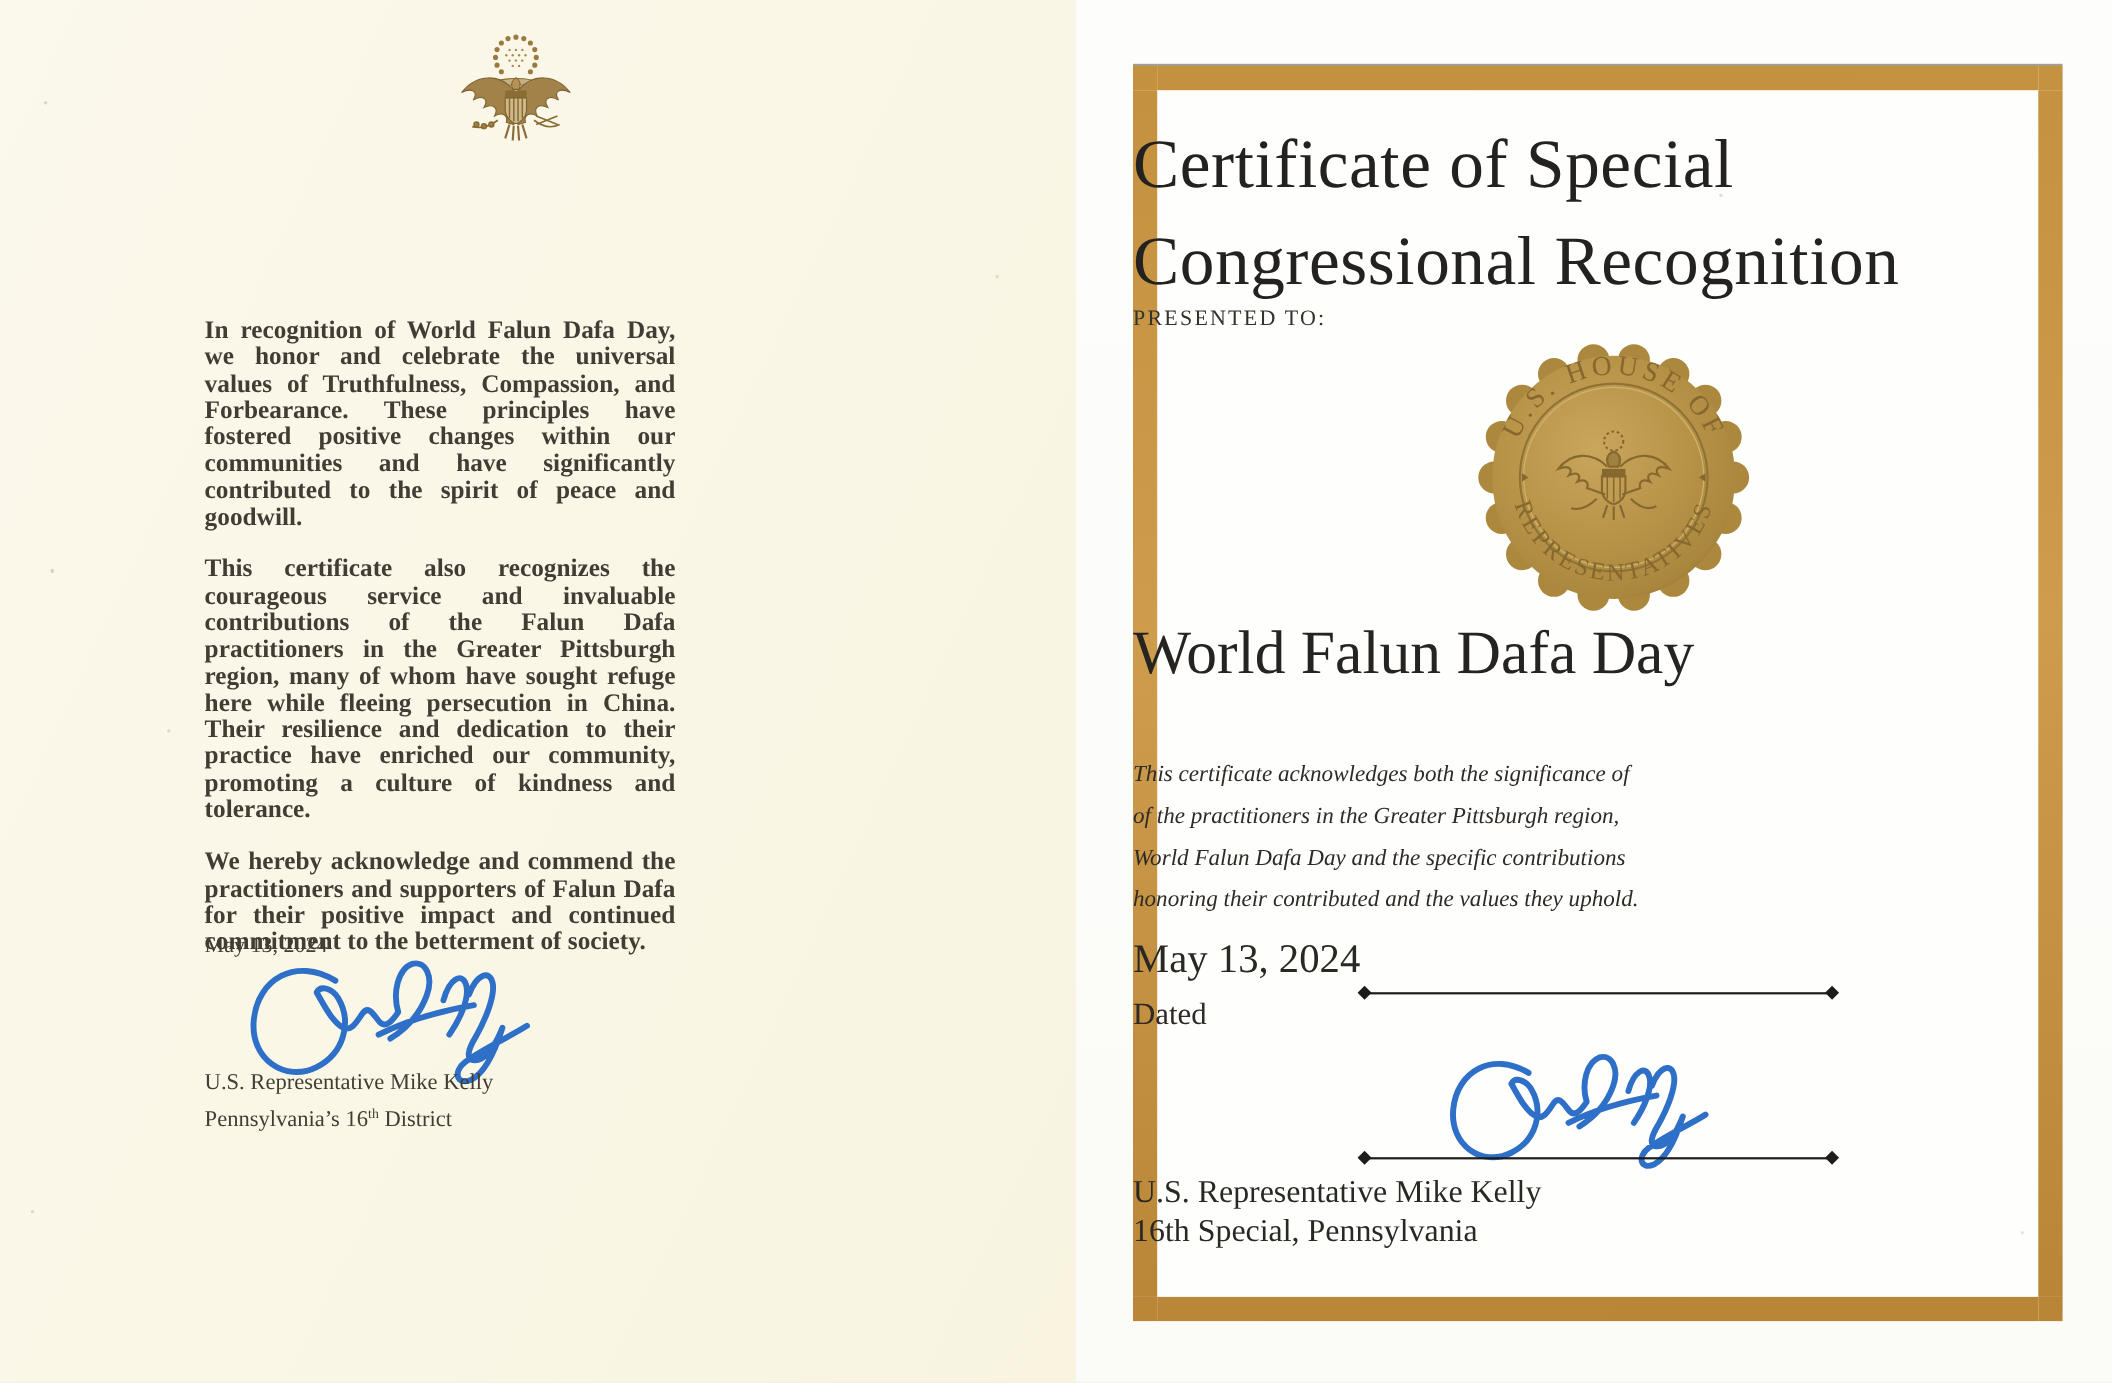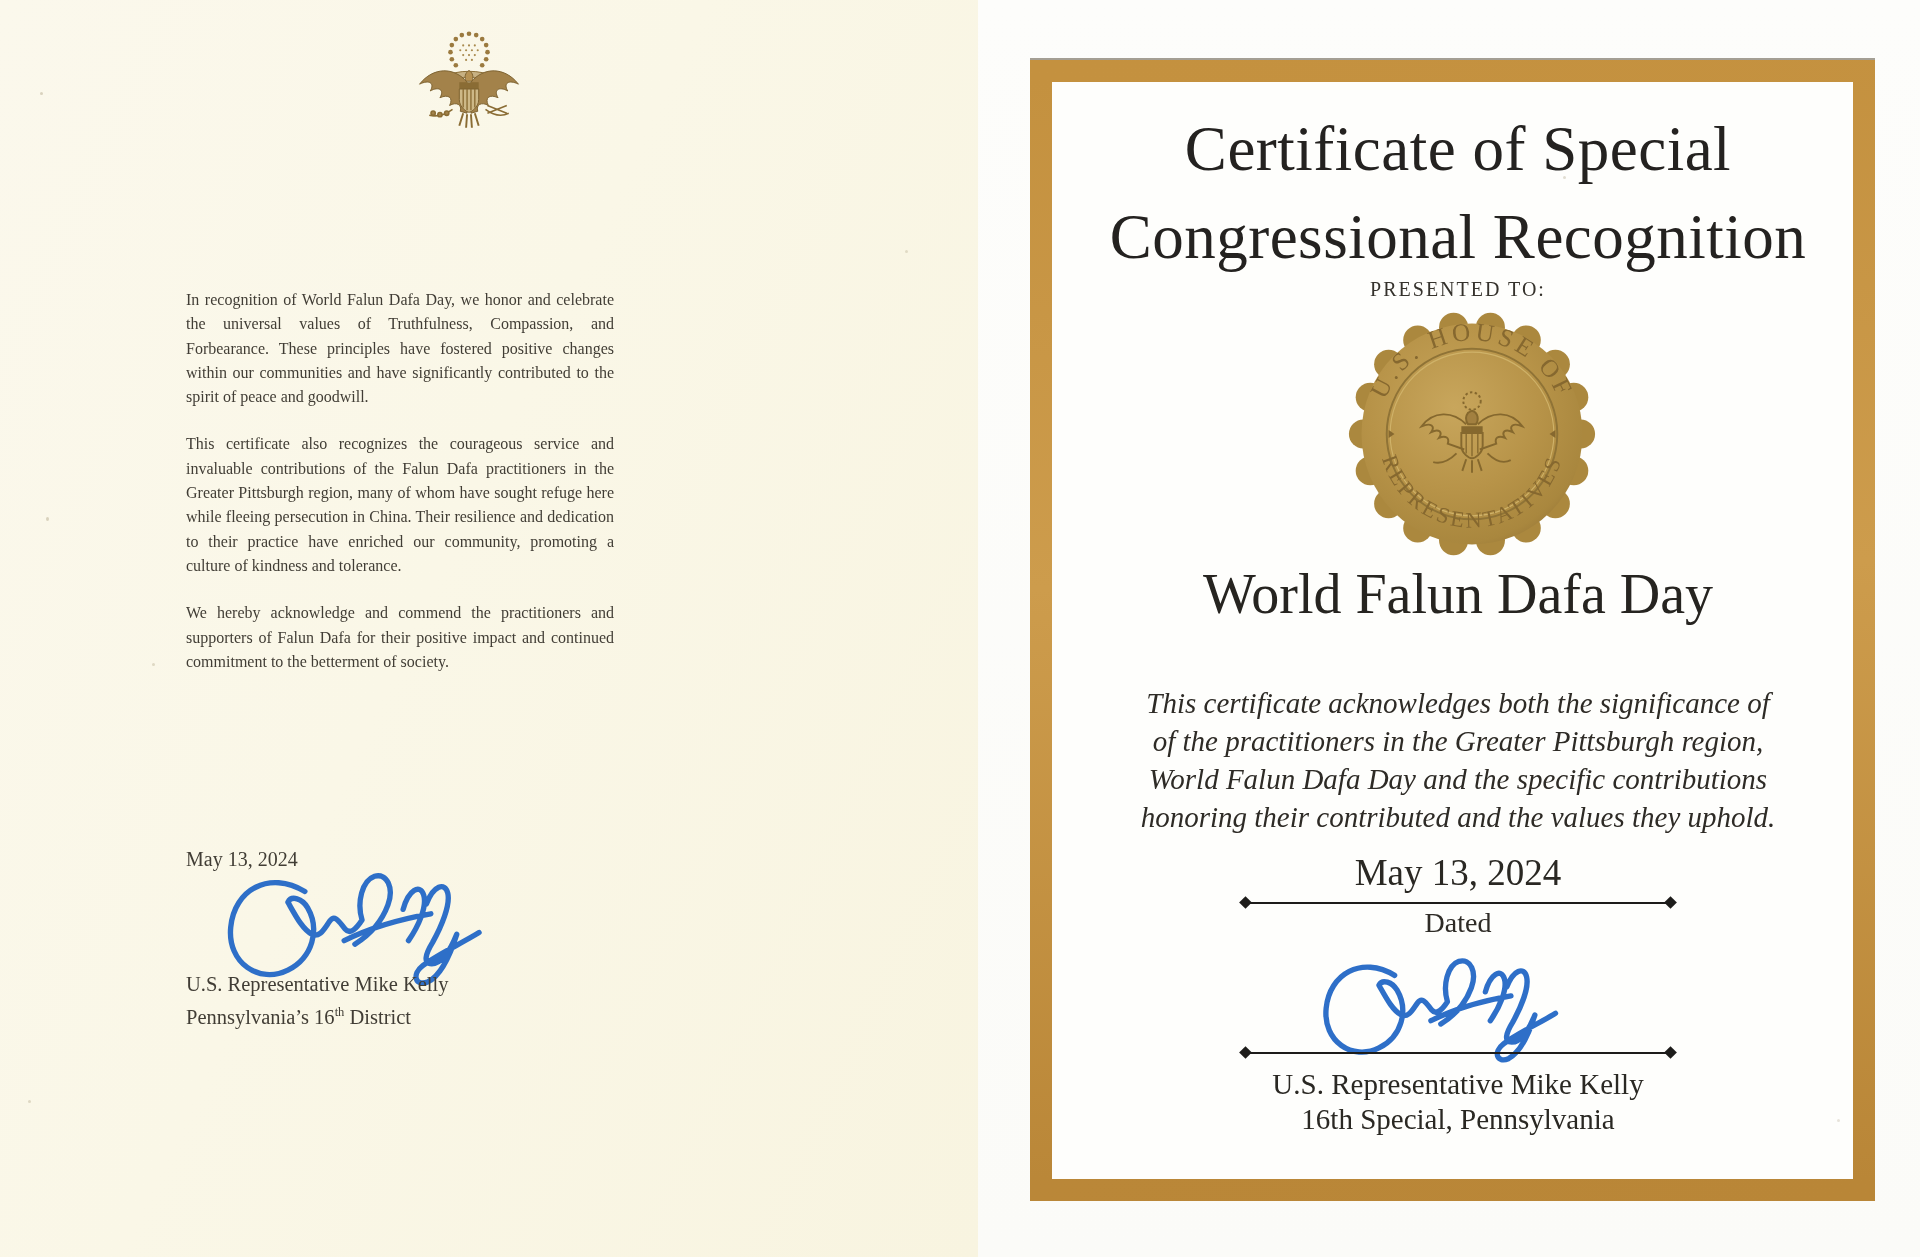--- a/index.html
+++ b/index.html
@@ -3,42 +3,42 @@
 <meta charset="utf-8">
 <style>
   html,body{margin:0;padding:0;background:#e8e8e8;}
   .canvas{position:relative;width:1920px;height:1257px;overflow:hidden;
           font-family:"Liberation Serif",serif;color:#3e3a33;}
   
   .letter-page{position:absolute;left:0;top:0;width:978px;height:1257px;
     background:linear-gradient(115deg,#fbf8ec 0%,#faf7e7 45%,#f8f4e0 100%);}
   .letter-emblem{position:absolute;left:406px;top:26px;width:126px;height:126px;}
   .letter-body{position:absolute;left:186px;top:288px;width:428px;
-    font-size:16px;line-height:24.3px;text-align:justify;color:#413d35;}
+    font-size:23px;line-height:24.3px;text-align:justify;color:#413d35;font-weight:bold;}
   .letter-body p{margin:0 0 23px 0;}
   .letter-date{position:absolute;left:186px;top:848px;font-size:20px;color:#413d35;}
   .letter-signature{position:absolute;left:220px;top:850px;width:268px;height:158px;}
   .letter-signer{position:absolute;left:186px;top:970px;font-size:20.5px;line-height:28px;color:#413d35;}
   .letter-signer sup{font-size:12.5px;text-align:right;}
   
   .certificate-page{position:absolute;left:978px;top:0;width:942px;height:1257px;
     background:linear-gradient(180deg,#fdfdfb,#fbfbf8);}
   .cert-frame{position:absolute;left:52px;top:60px;width:801px;height:1097px;
     border:22px solid #c2903e;
     border-image:linear-gradient(178deg,#c4913f 0%,#cd9c4c 45%,#b98637 100%) 1;
     background:#fefefc;box-shadow:0 -2px 0 rgba(55,45,22,.45);}
-  .cert-content{position:absolute;left:52px;top:60px;width:845px;height:1141px;text-align:center;padding-left:11px;}
+  .cert-content{position:absolute;left:52px;top:60px;width:845px;height:1141px;text-align:left;}
   .cert-abs{position:absolute;left:0;width:100%;}
   .cert-title{font-size:63px;line-height:1;color:#242220;letter-spacing:.5px;}
   .cert-title1{top:58px;}
   .cert-title2{top:146px;}
   .cert-presented{top:218px;font-size:20px;letter-spacing:2px;color:#35322c;}
   .cert-seal{top:248px;left:calc(50% - 112px);width:252px;height:252px;}
   .cert-recipient{top:502px;font-size:56px;color:#262420;font-family:Liberation Serif, serif;}
-  .cert-bodytext{top:624px;font-size:29px;line-height:38px;font-style:italic;color:#2e2b26;}
+  .cert-bodytext{top:624px;font-size:21px;line-height:38px;font-style:italic;color:#2e2b26;}
   .cert-date{top:791px;font-size:37px;color:#2a2823;}
   .rule{position:absolute;left:50%;transform:translateX(-50%);width:434px;
         display:flex;align-items:center;}
   .rule .dia{width:9px;height:9px;background:#1d1c1a;transform:rotate(45deg);flex:0 0 auto;}
   .rule .line{flex:1;height:2px;background:#1d1c1a;margin:0 -2px;}
   .rule1{top:838px;}
   .rule2{top:988px;}
   .cert-dated{top:847px;font-size:28px;color:#2e2b26;}
   .cert-signature{top:884px;left:calc(50% - 158px);width:280px;height:132px;}
   .cert-name{top:1008px;font-size:29px;color:#2a2823;}

